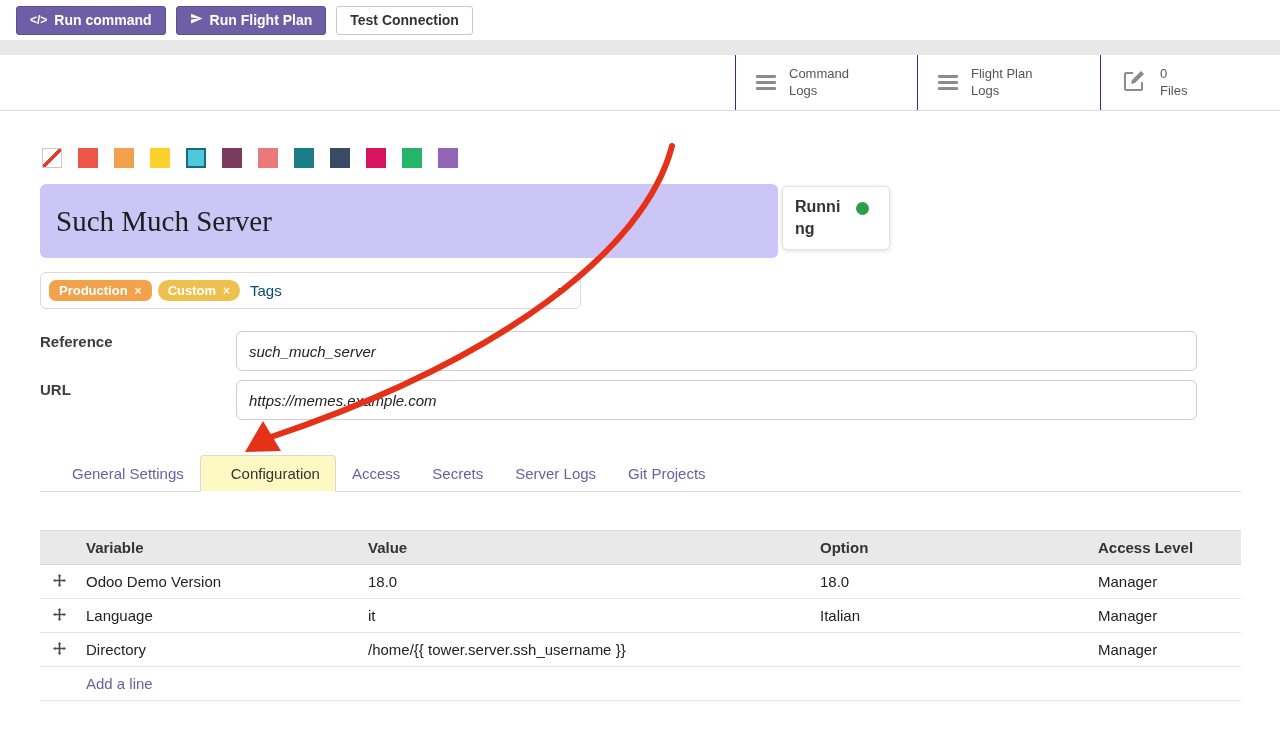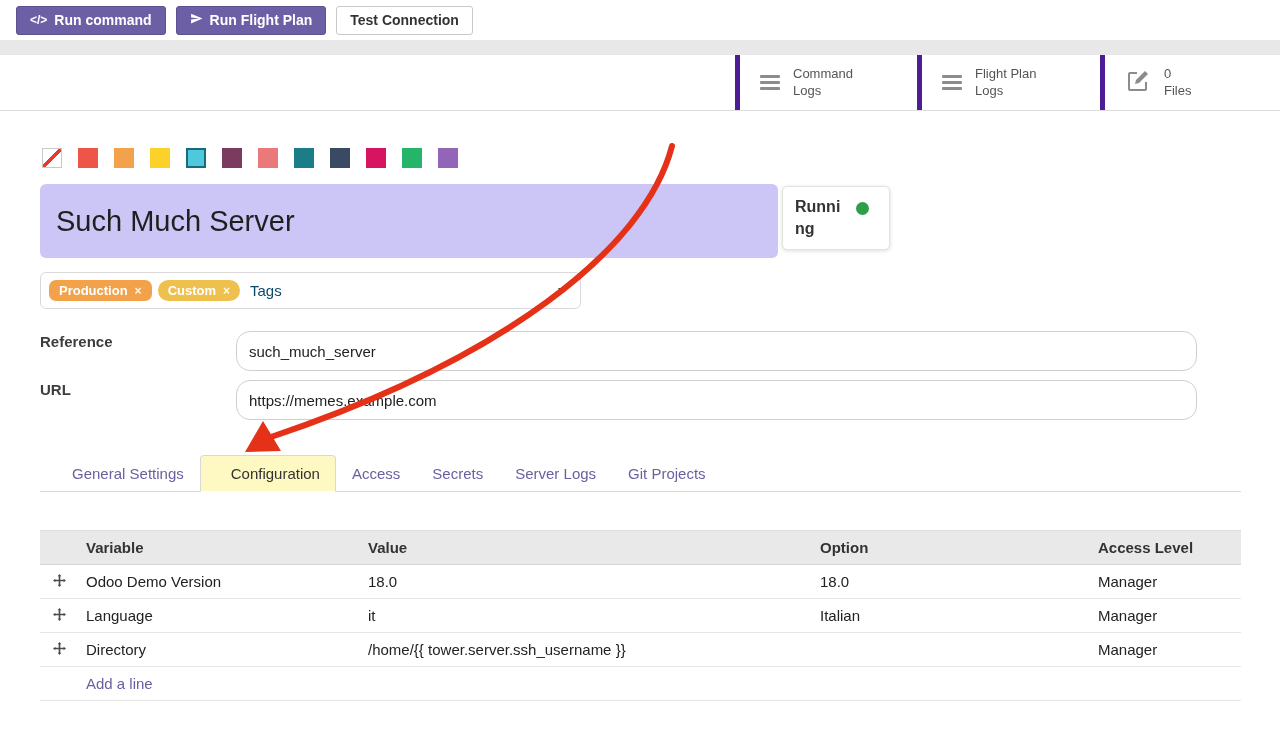--- a/index.html
+++ b/index.html
@@ -28,21 +28,21 @@
 
   .gray-strip { position:absolute; top:40px; left:0; width:100%; height:15px; background:#e8e8e8; }
 
   
   .page-header {
     position:absolute; top:55px; left:0; width:100%; height:56px;
     background:#fff; border-bottom:1px solid #ddd;
     display:flex; justify-content:flex-end;
   }
   .stat {
-    border-left:5px solid #4c1d95; display:flex; align-items:center; gap:13px;
+    border-left:1px solid #4c1d95; display:flex; align-items:center; gap:13px;
     padding-left:20px; cursor:pointer;
   }
   .stat-0 { width:182px; } .stat-1 { width:183px; } .stat-2 { width:180px; }
   .stat-label { font-size:13px; color:#555; line-height:1.3; max-width:72px; }
   .stat-label.wide { max-width:82px; }
   .stat-col { display:flex; flex-direction:column; font-size:13px; color:#555; line-height:1.3; }
   .icon-list { display:flex; flex-direction:column; justify-content:space-between; width:20px; height:15px; flex:0 0 auto; }
   .icon-list i { display:block; height:3px; background:#8c8c8c; border-radius:1px; }
 
   
@@ -51,21 +51,21 @@
   .swatch.none {
     background:#fff; border:1px solid #c9c9c9;
     background-image:linear-gradient(135deg, transparent 44%, #e8392e 44%, #e8392e 56%, transparent 56%);
   }
   .swatch.selected { border:2px solid #156c7c; }
 
   
   .name-input {
     position:absolute; left:40px; top:184px; width:738px; height:74px;
     border:none; border-radius:6px; font-size:29px; color:#1f1f1f;
-    padding:0 16px; font-family:Liberation Sans, sans-serif; outline:none;
+    padding:0 16px; font-family:Liberation Serif, serif; outline:none;
   }
 
   
   .status-card {
     position:absolute; left:782px; top:186px; width:108px; height:64px;
     background:#fff; border:1px solid #e3e3e3; border-radius:5px;
     box-shadow:0 1px 4px rgba(0,0,0,0.14);
     display:flex; padding:9px 12px; gap:9px;
   }
   .status-label { font-size:16px; font-weight:bold; color:#333; width:52px; word-break:break-all; line-height:1.35; }
@@ -85,22 +85,22 @@
   .tags-placeholder { color:#0c4a6e; font-size:15px; margin-left:4px; }
   .tags-caret {
     margin-left:auto; width:0; height:0; cursor:pointer;
     border-left:4px solid transparent; border-right:4px solid transparent; border-top:5px solid #333;
   }
 
   
   .field-label { position:absolute; left:40px; font-size:15px; font-weight:bold; color:#3d3d3d; }
   .field-input {
     position:absolute; left:236px; width:961px; height:40px;
-    border:1px solid #cfcfcf; border-radius:14px; font-size:15px; color:#222;
-    padding:0 12px; font-family:"Liberation Sans", sans-serif; outline:none; background:#fff;
+    border:1px solid #cfcfcf; border-radius:6px; font-size:15px; color:#222;
+    padding:0 12px; font-family:"Liberation Sans", sans-serif; outline:none; background:#fff;font-style:italic;
   }
 
   
   .tab-bar {
     position:absolute; left:40px; top:455px; width:1201px;
     border-bottom:1px solid #d8d8d8; display:flex; padding-left:16px;
   }
   .tab {
     padding:9px 15px; font-size:15px; color:#6b5fa0; cursor:pointer;
     border:1px solid transparent; margin-bottom:-1px; white-space:nowrap;

